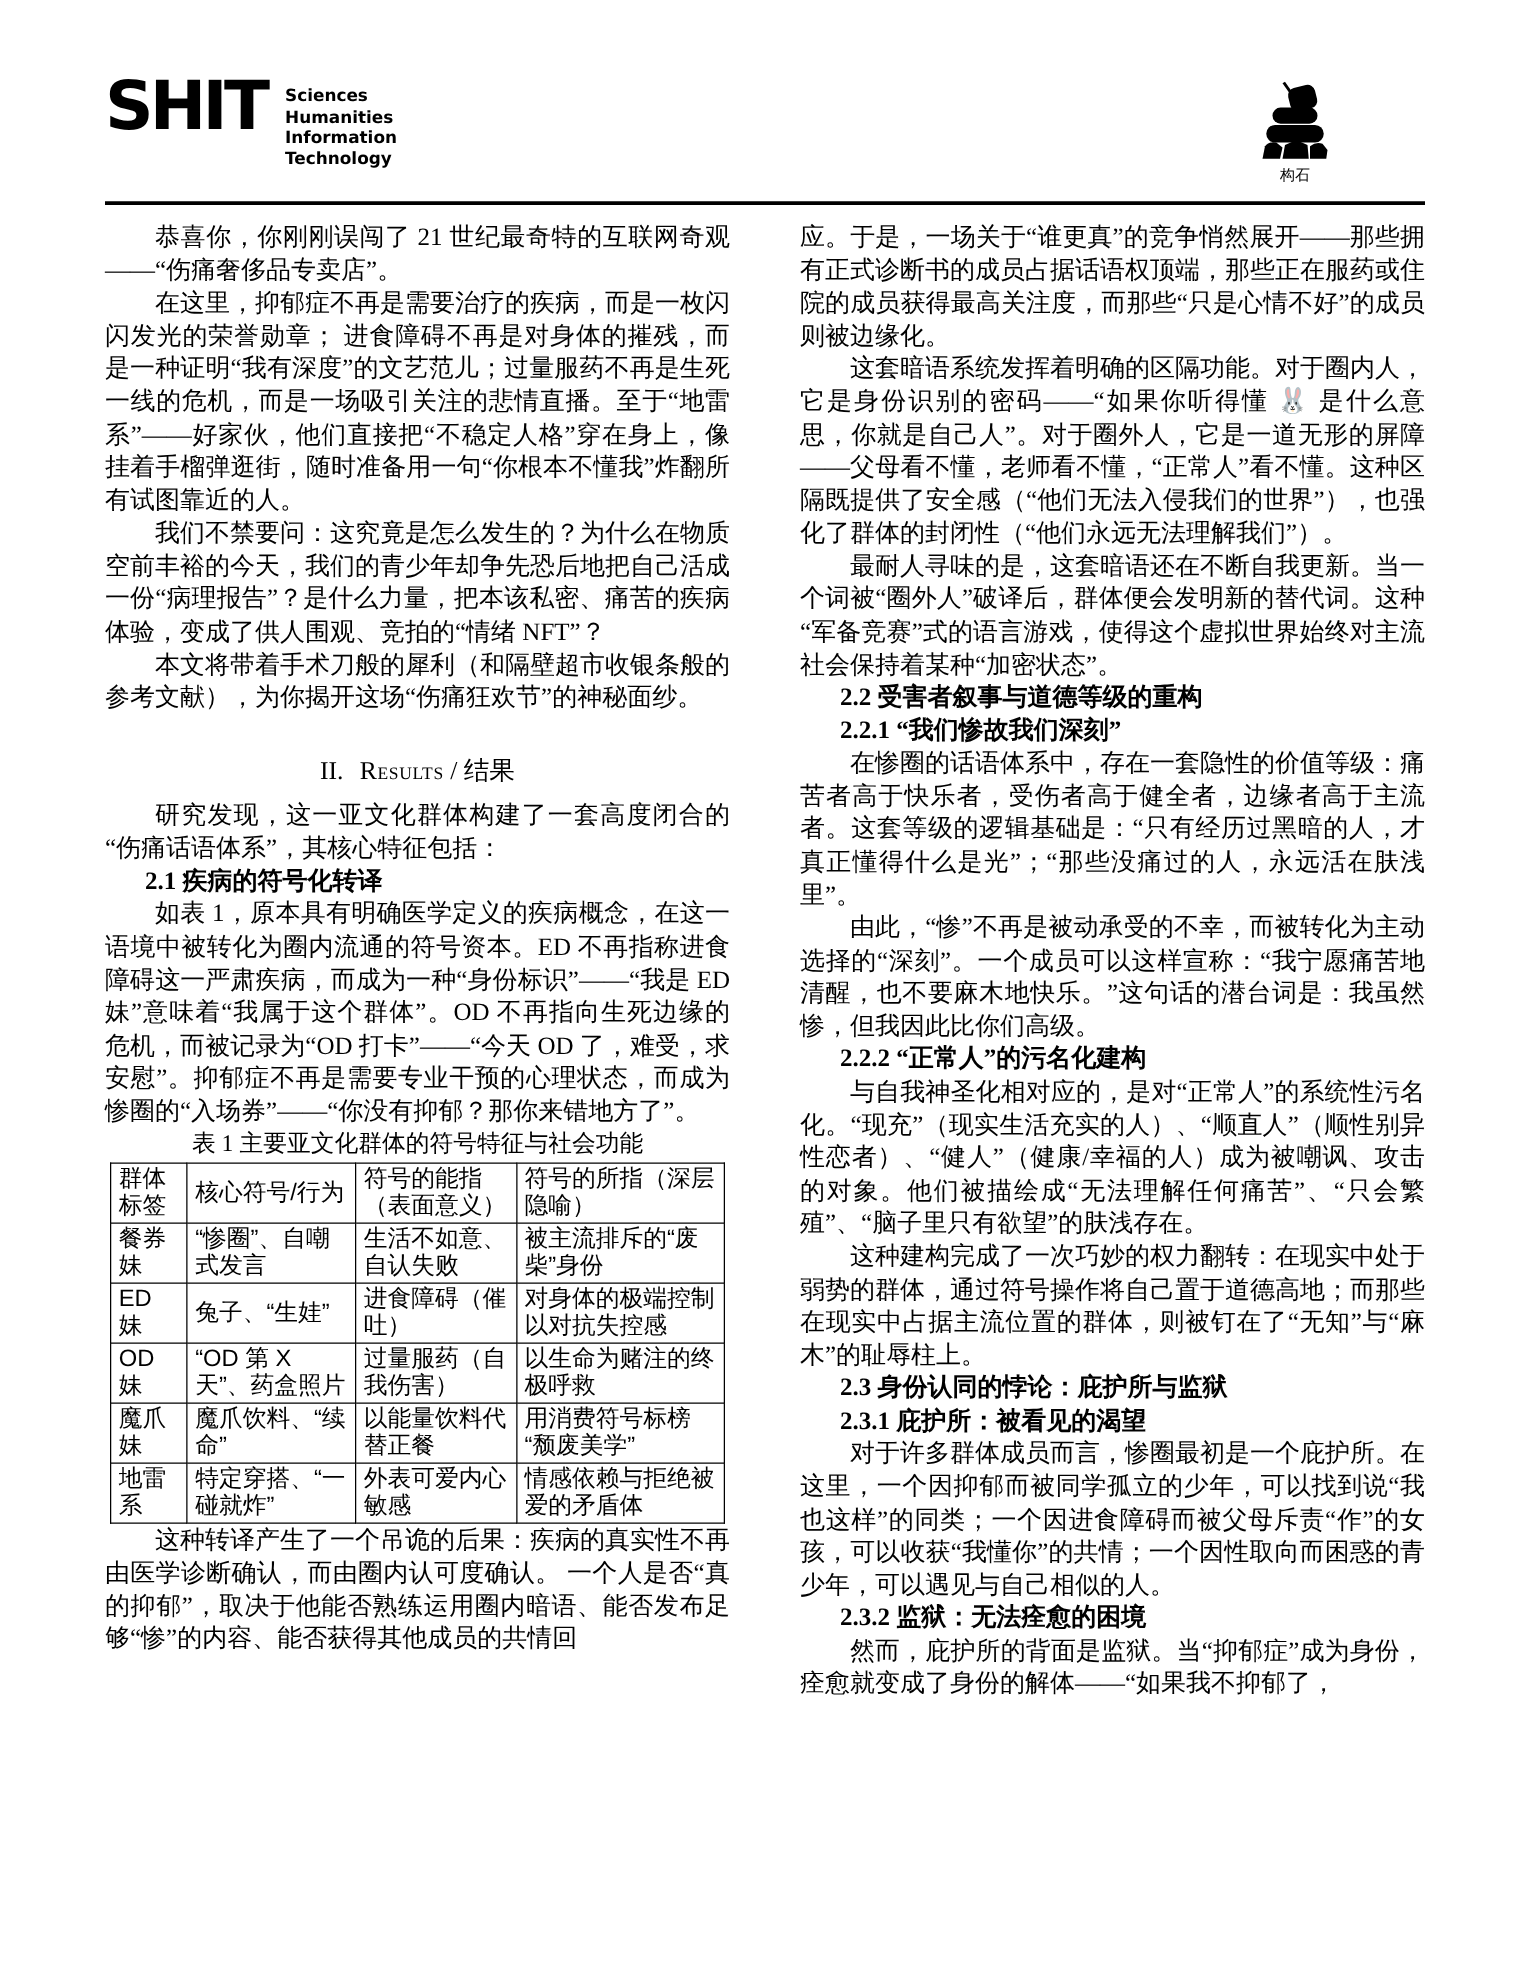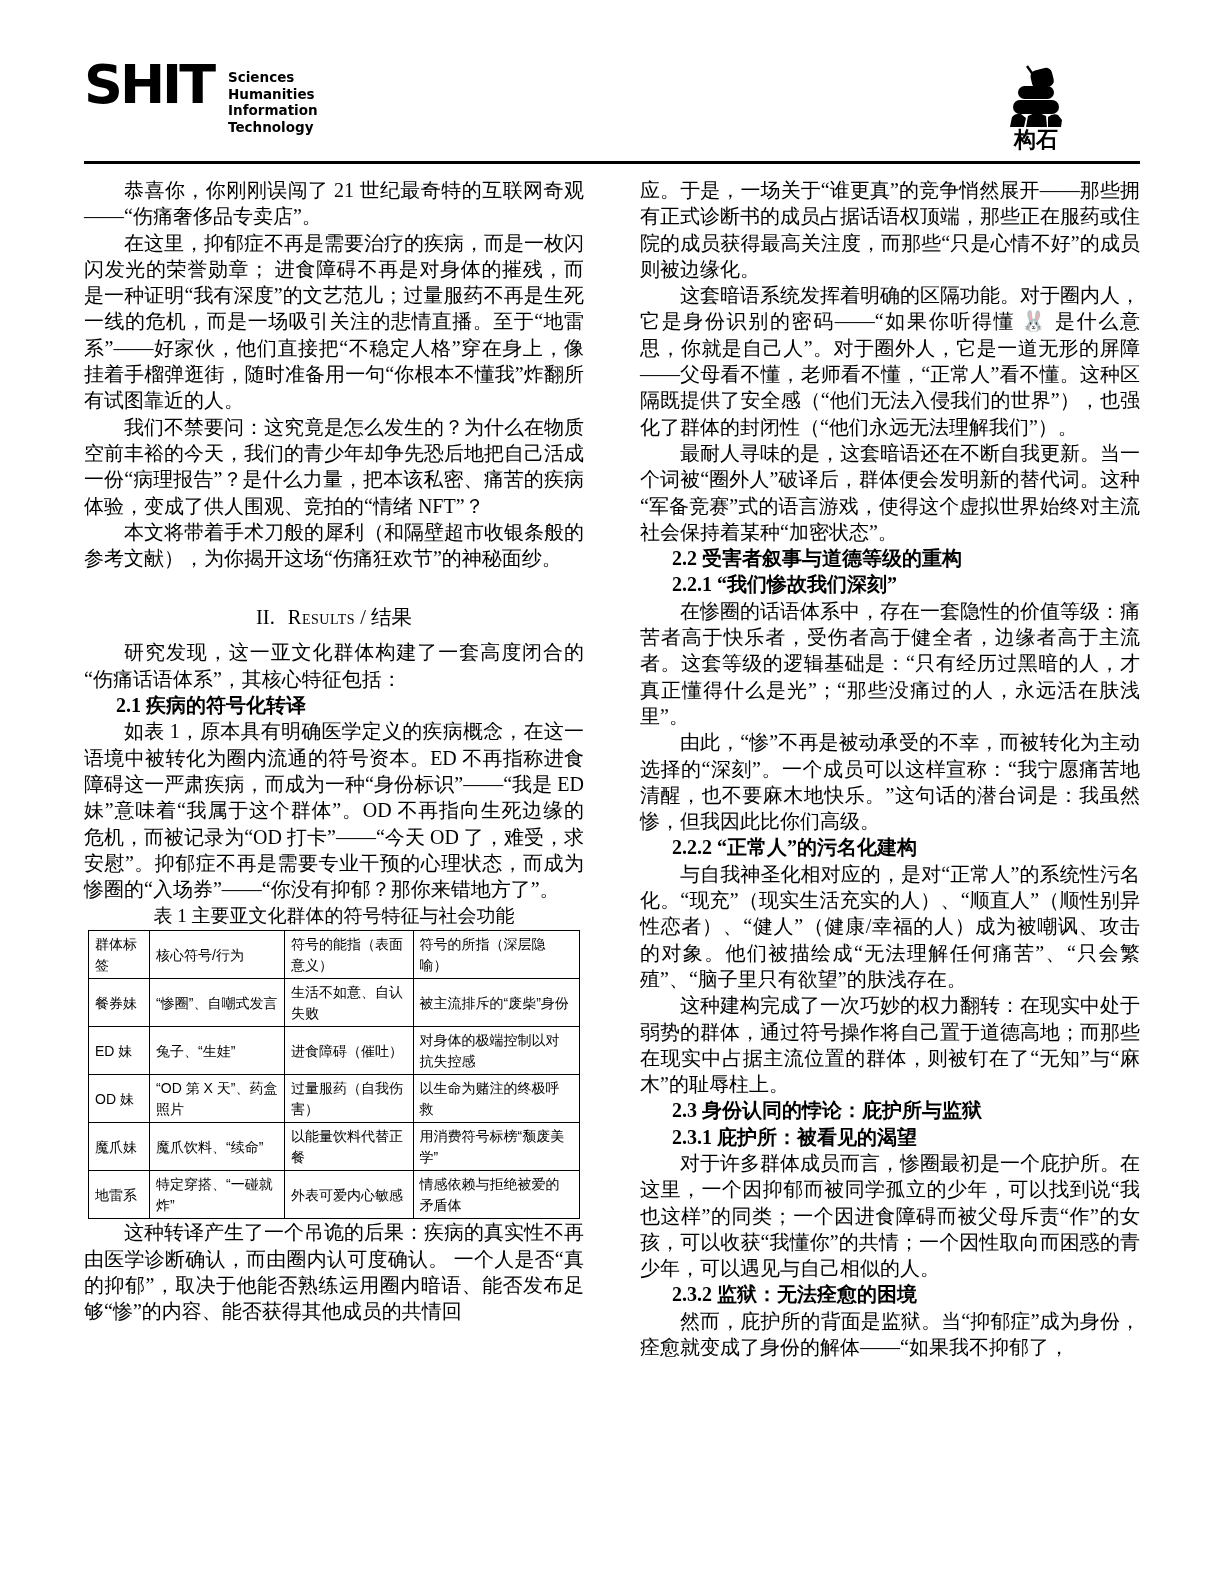--- a/index.html
+++ b/index.html
@@ -24,21 +24,21 @@
   }
   .brand-sub{
     margin-left:15px;margin-top:7px;
     font-family:"DejaVu Sans","Liberation Sans",sans-serif;
     font-weight:bold;font-size:13.5px;line-height:16.5px;
   }
   .org{width:84px;text-align:center;margin-right:62px;margin-top:2px;}
   .org svg{display:block;margin:0 auto;}
   .org-label{
     font-family:"DejaVu Sans","Liberation Sans",sans-serif;
-    font-weight:bold;font-size:22px;line-height:18px;margin-top:1px;
+    font-weight:normal;font-size:12px;line-height:18px;margin-top:1px;
   }
   .rule{
     margin:12px 84px 0 84px;height:0;
     border:none;border-top:3.5px solid #000;
   }
   
   .columns{
     display:flex;gap:56px;
     margin:13px 84px 0 84px;
   }
@@ -57,21 +57,21 @@
     font-family:"Liberation Serif","DejaVu Serif",serif;
   }
   
   .tbl-caption{
     text-align:center;font-size:19px;line-height:25px;margin:1px 0 2px 0;
     text-indent:0;
   }
   table.paper-table{
     border-collapse:collapse;margin:0 auto;width:492px;
     font-family:"Liberation Sans","DejaVu Sans",sans-serif;
-    font-size:14px;line-height:20.5px;
+    font-size:19px;line-height:20.5px;
     table-layout:fixed;
   }
   table.paper-table th,table.paper-table td{
     border:1.6px solid #000;padding:3px 6px;
     font-weight:normal;text-align:left;vertical-align:middle;
     text-indent:0;word-break:break-word;
   }
   .cw1{width:58px}.cw2{width:128px}.cw3{width:122px}.cw4{width:158px}
 </style>
 </head>

